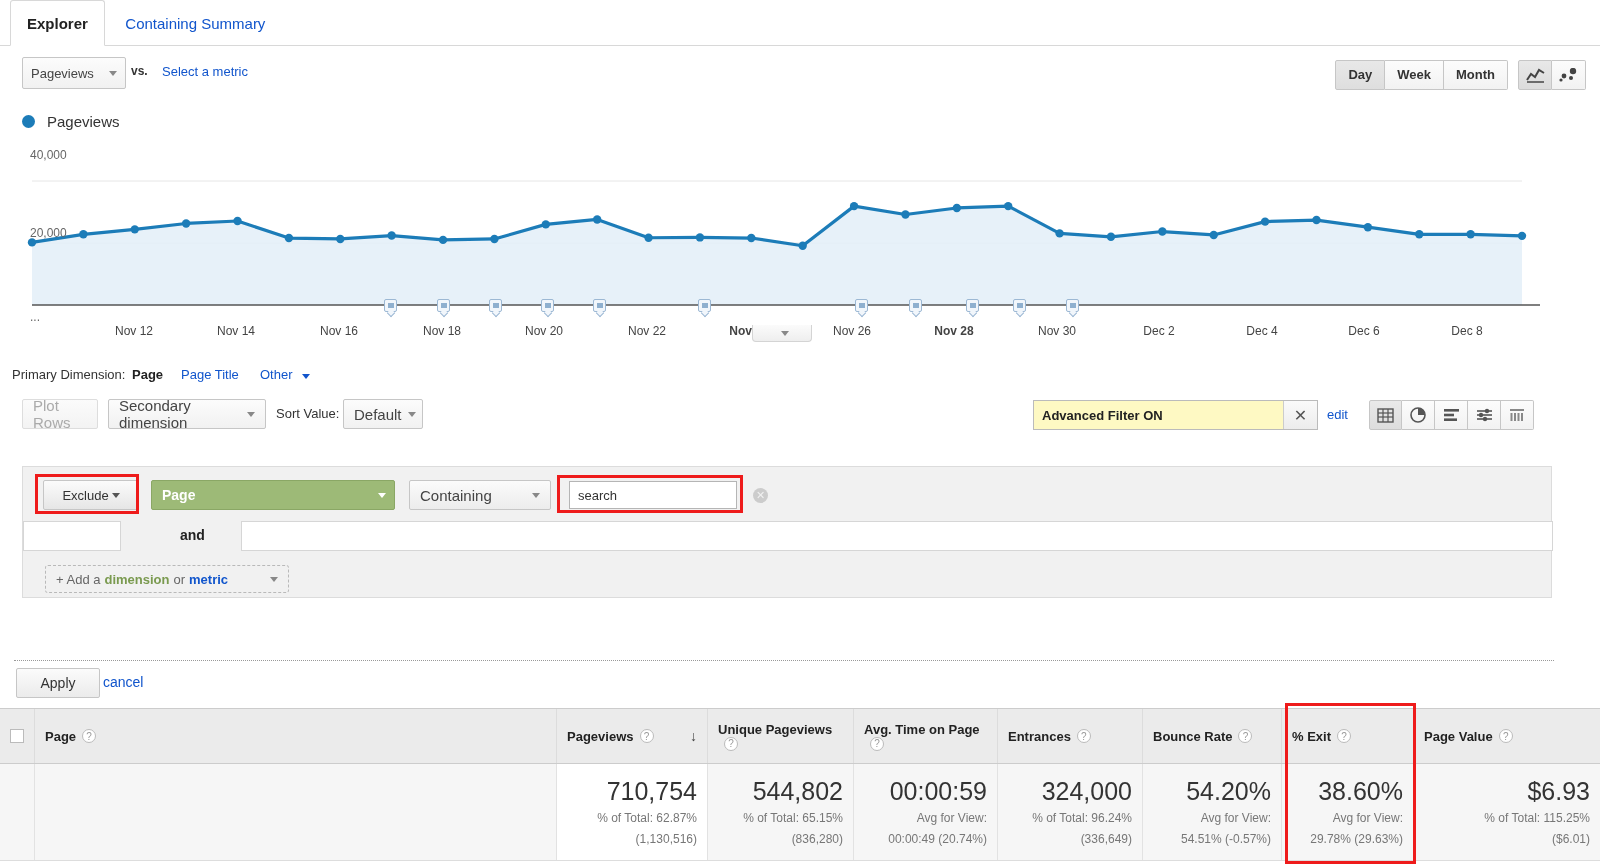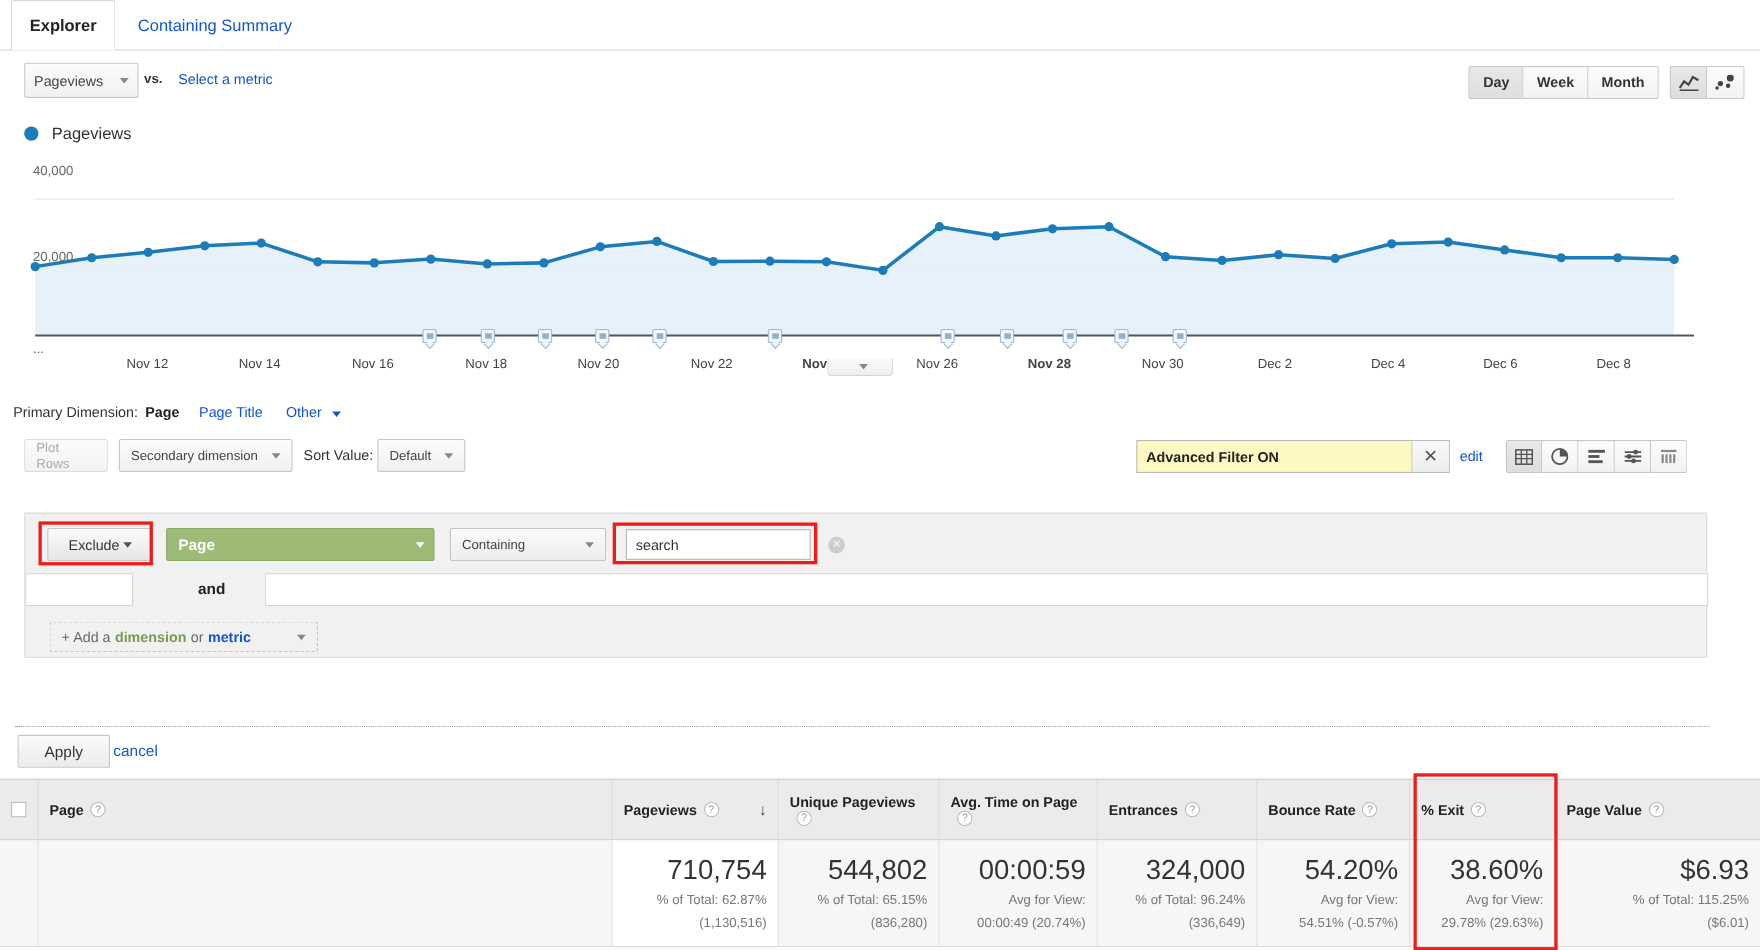--- a/index.html
+++ b/index.html
@@ -31,21 +31,21 @@
     margin-left: 10px; height: 46px;
   }
   .tab.link { color: #15c; }
 
   
   .metricrow { position: absolute; left: 0; top: 46px; width: 1600px; height: 52px; }
   .btn {
     display: inline-flex; align-items: center; justify-content: center;
     background: linear-gradient(#fcfcfc, #f1f1f1);
     border: 1px solid #c6c6c6; border-radius: 2px;
-    font-size: 12px; color: #444; cursor: pointer;
+    font-size: 15px; color: #444; cursor: pointer;
     height: 30px; padding: 0 10px;
   }
   .metric-select {
     position: absolute; left: 22px; top: 11px; width: 104px; height: 32px;
     padding: 0 8px; justify-content: space-between; font-size: 13px;
   }
   .caret {
     width: 0; height: 0; border-left: 4px solid transparent;
     border-right: 4px solid transparent; border-top: 5px solid #888;
     display: inline-block; margin-left: 6px;

